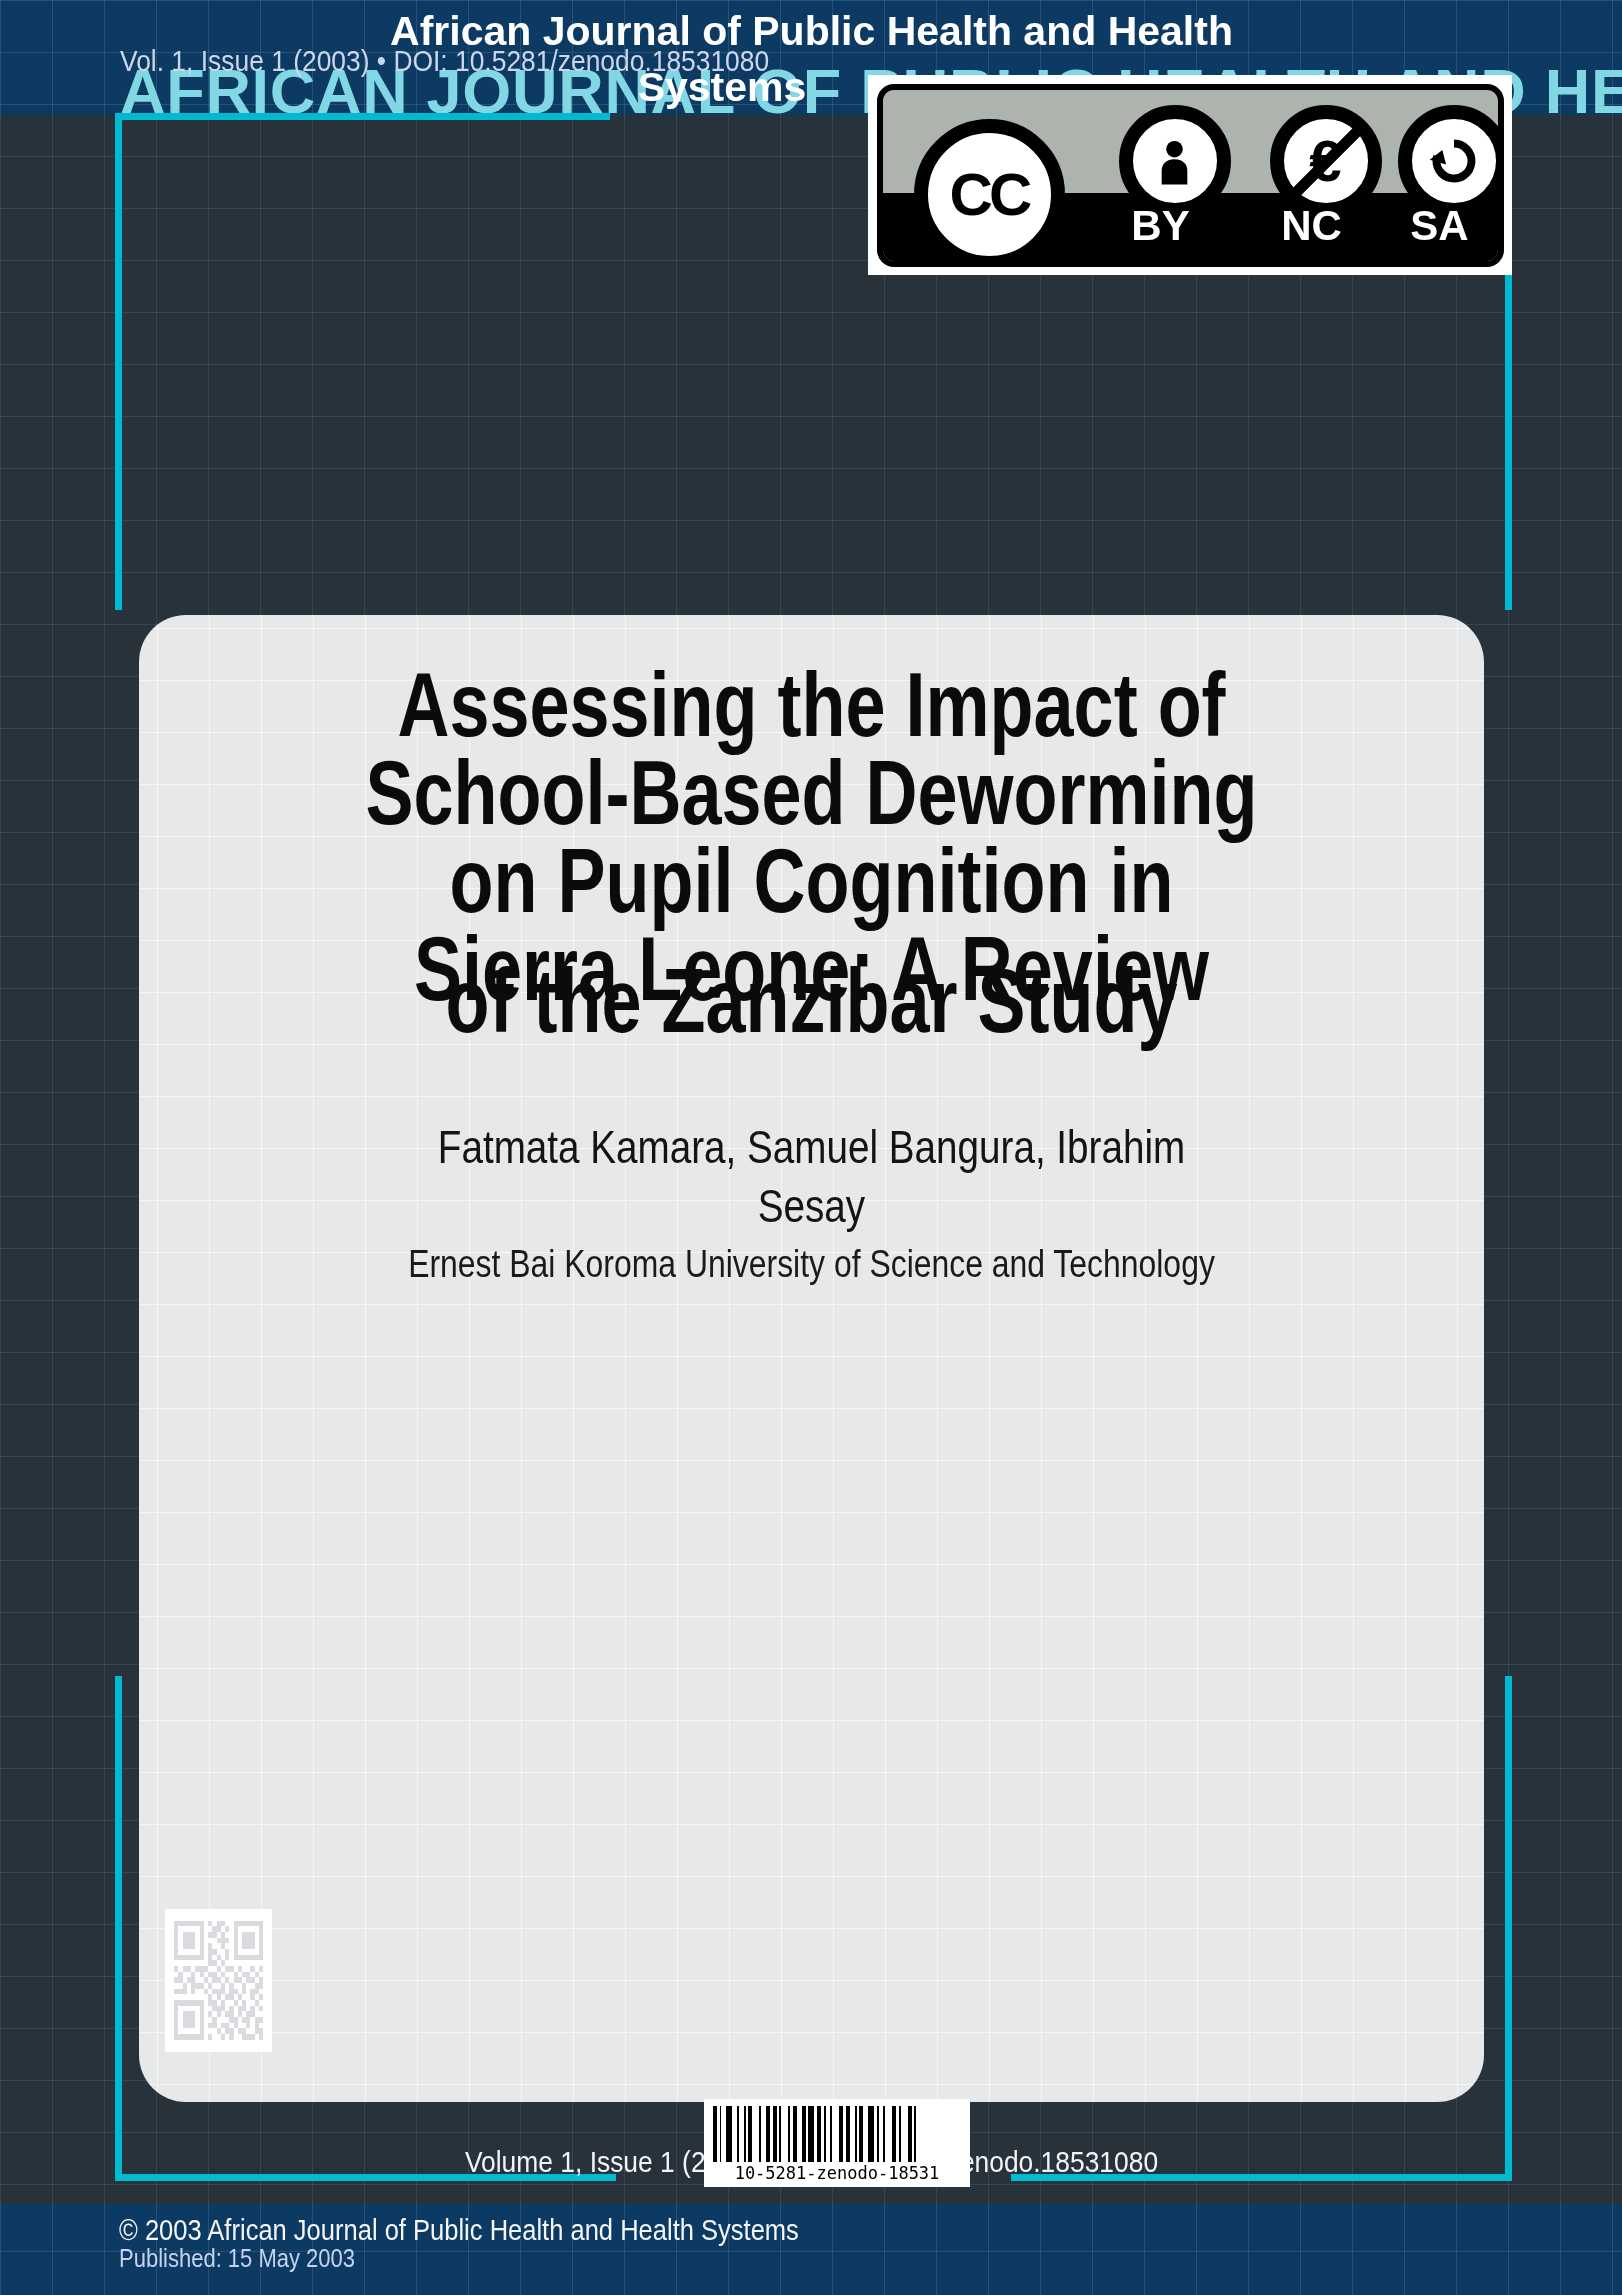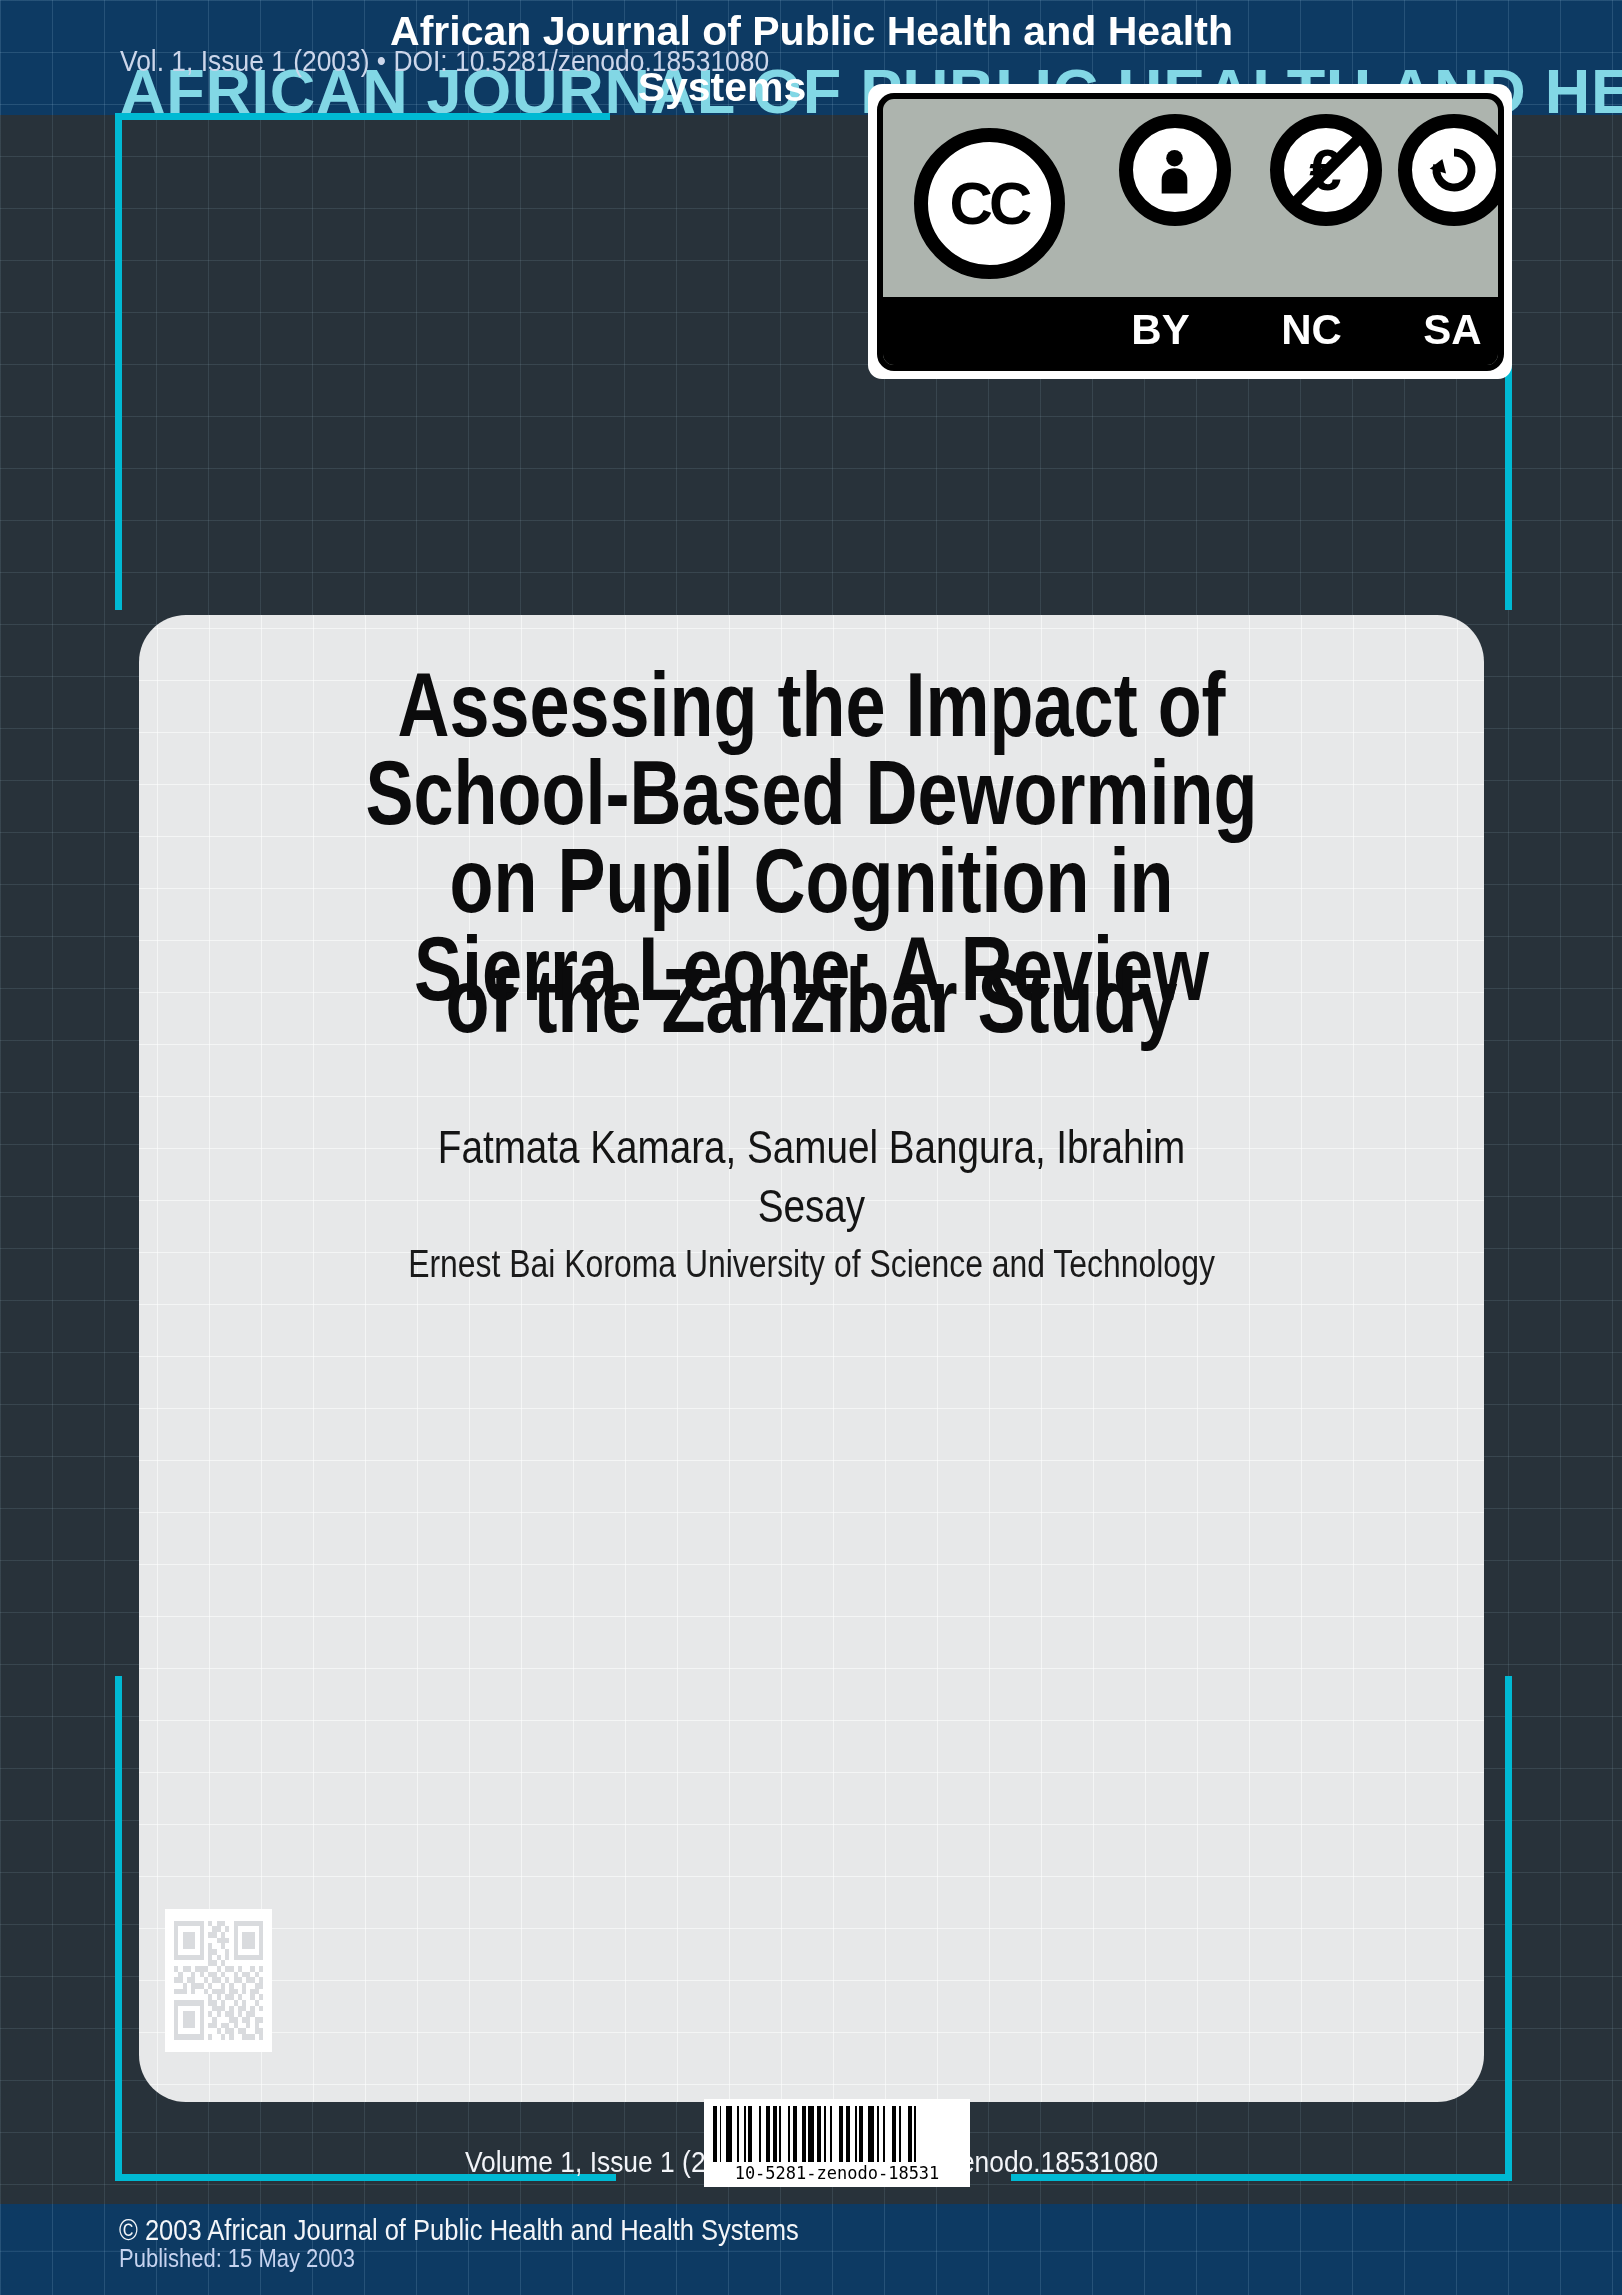--- a/index.html
+++ b/index.html
@@ -28,38 +28,38 @@
     left:120px;top:55px;width:1701px;font-size:63px;font-weight:bold;
     color:#82d7e5;letter-spacing:0.7px;white-space:nowrap;
   }
   .journal-title-1{left:0;top:7.9px;width:1623px;text-align:center;
     font-size:41px;font-weight:bold;color:#ffffff;}
   .journal-title-2{left:0;top:64px;width:1444px;text-align:center;
     font-size:41px;font-weight:bold;color:#ffffff;}
   .issue-doi{left:120px;top:44px;font-size:30px;color:#ccd6ea;white-space:nowrap;}
   .frame{background:#00b9d3;}
   
-  .cc-badge{left:868px;top:84px;width:644px;height:295px;background:#ffffff;border-radius:14px;}
+  .cc-badge{left:868px;top:75px;width:644px;height:200px;background:#ffffff;}
   .cc-inner{position:absolute;left:8.5px;top:8.5px;right:8.5px;bottom:8.5px;
     background:#adb4ae;border:6.5px solid #000;border-radius:17px;overflow:hidden;}
   .cc-black-band{position:absolute;left:0;right:0;bottom:0;height:68px;background:#000;}
   .medal{position:absolute;border-radius:50%;background:#fff;border:14.4px solid #000;
     display:flex;align-items:center;justify-content:center;}
   .medal-cc{left:31px;top:29px;width:123px;height:123px;}
   .medal-cc span{font-size:60px;font-weight:bold;color:#000;letter-spacing:-3.9px;}
   .medal-sm{width:84px;height:84px;top:15.7px;}
   .medal-by{left:236px;}
   .medal-nc{left:387px;}
   .medal-sa{left:515px;}
   .nc-euro{font-size:58px;font-weight:bold;color:#000;line-height:1;}
   .nc-slash{position:absolute;left:-3.9px;top:38px;width:92px;height:10.5px;background:#000;
     transform:rotate(-45deg);}
   .cc-label{position:absolute;bottom:6.5px;height:52px;width:84px;text-align:center;
     font-size:42px;font-weight:bold;color:#fff;font-family:"Liberation Sans",sans-serif;}
-  .lbl-by{left:236px;} .lbl-nc{left:387px;} .lbl-sa{left:515px;text-align:right;}
+  .lbl-by{left:236px;} .lbl-nc{left:387px;} .lbl-sa{left:515px;}
   
   .card{
     left:139px;top:615px;width:1345px;height:1487px;border-radius:47px;
     background-color:#e7e8e9;
     background-image:
       linear-gradient(rgba(255,255,255,.55) 1.3px, transparent 1.3px),
       linear-gradient(90deg, rgba(255,255,255,.55) 1.3px, transparent 1.3px);
     background-size:52px 52px;background-position:-34px -39px;
   }
   .paper-title{left:0;top:46px;width:1345px;text-align:center;font-size:90px;

